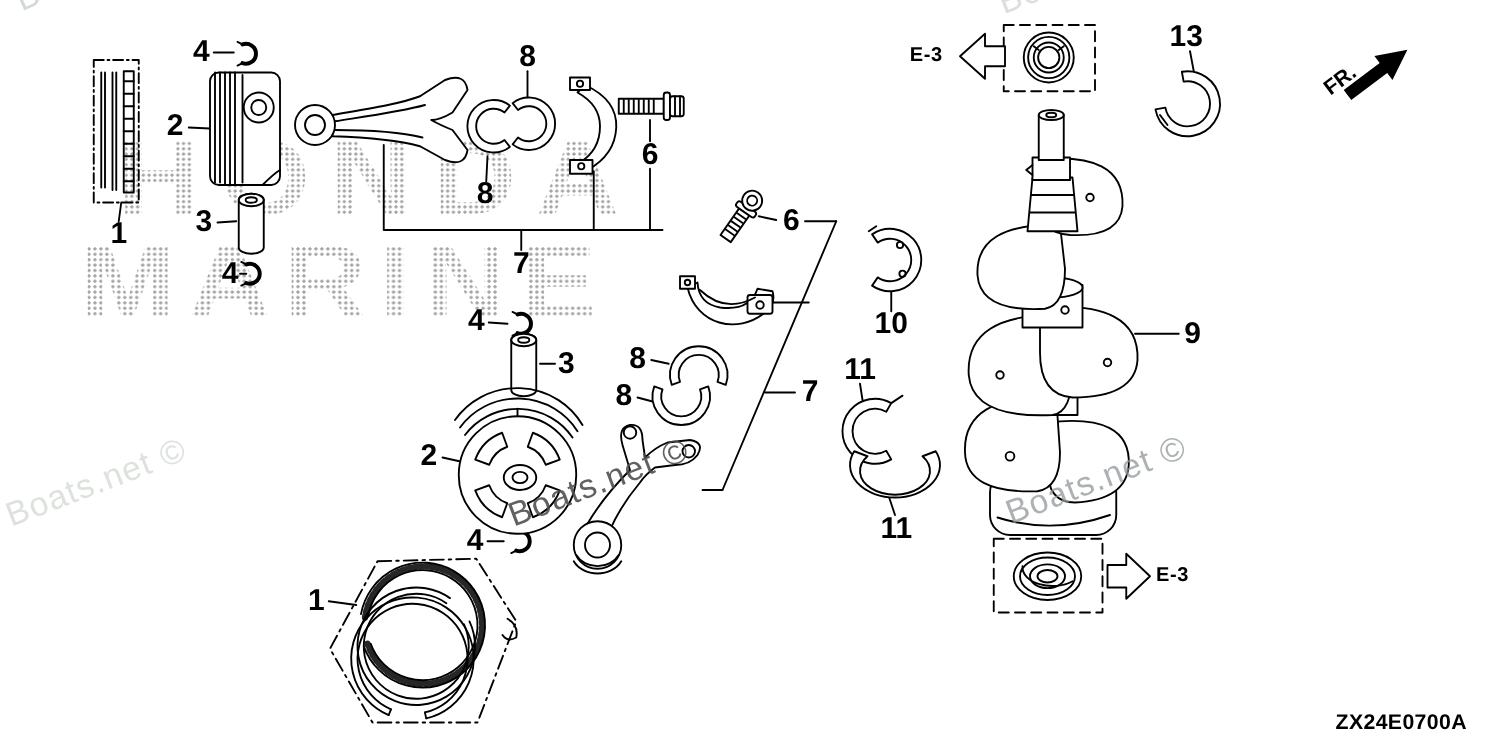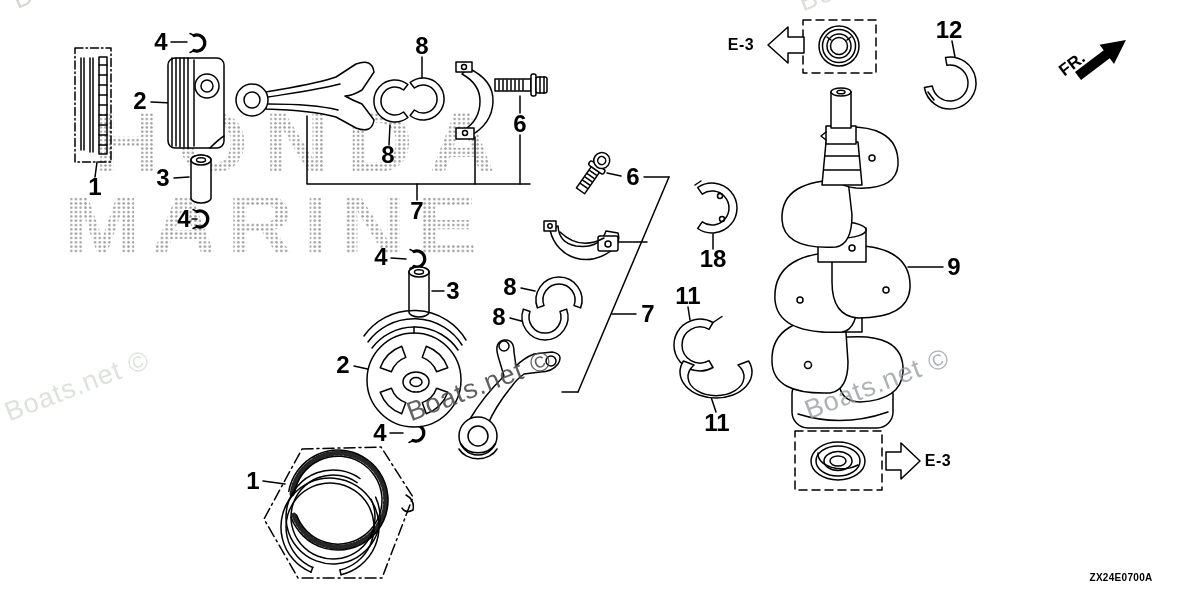--- a/index.html
+++ b/index.html
@@ -21,21 +21,21 @@
   .boats-1{left:14px;top:-14px;transform:rotate(-24deg);color:#d3d9d3;}
   .boats-2{left:6px;top:398px;transform:rotate(-21deg);color:#dde2dd;}
   .boats-3{left:408px;top:398px;transform:rotate(-21deg);color:#4c4c4c;opacity:.88;}
   .boats-4{left:806px;top:396px;transform:rotate(-21deg);color:#92989a;opacity:.75;}
   .boats-5{left:800px;top:-12px;transform:rotate(-21deg);color:#dbe0db;}
   svg#art{position:absolute;left:0;top:0;z-index:1;}
   .callout{position:absolute;z-index:3;transform:translate(-50%,-50%);font-weight:700;
            font-size:24px;color:#000;line-height:1;white-space:nowrap;}
   .callout.ref{font-size:16px;letter-spacing:.5px;}
   .callout.fr{font-size:17px;transform:translate(-50%,-50%) rotate(-37deg);}
-  .callout.code{font-size:10px;letter-spacing:.3px;font-weight:700;}
+  .callout.code{font-size:17px;letter-spacing:.3px;font-weight:700;}
 </style>
 </head>
 <body>
 
 <div id="stage">
 
   <div class="brand brand-1">HONDA</div>
   <div class="brand brand-2">MARINE</div>
 
   <svg id="art" width="1200" height="599" viewBox="0 0 1200 599" stroke="#000" stroke-width="1.5" fill="none" stroke-linecap="round" stroke-linejoin="round">
@@ -316,24 +316,24 @@
   <span class="callout" style="left:161px;top:42px">4</span>
   <span class="callout" style="left:140px;top:101px">2</span>
   <span class="callout" style="left:422px;top:46px">8</span>
   <span class="callout" style="left:388px;top:155px">8</span>
   <span class="callout" style="left:520px;top:124px">6</span>
   <span class="callout" style="left:95px;top:187px">1</span>
   <span class="callout" style="left:163px;top:178px">3</span>
   <span class="callout" style="left:184px;top:219px">4</span>
   <span class="callout" style="left:417px;top:211px">7</span>
   <span class="callout" style="left:633px;top:177px">6</span>
-  <span class="callout" style="left:949px;top:30px">12</span>
+  <span class="callout" style="left:949px;top:30px">13</span>
   <span class="callout" style="left:381px;top:257px">4</span>
   <span class="callout" style="left:453px;top:291px">3</span>
-  <span class="callout" style="left:713px;top:259px">18</span>
+  <span class="callout" style="left:713px;top:259px">10</span>
   <span class="callout" style="left:954px;top:267px">9</span>
   <span class="callout" style="left:343px;top:365px">2</span>
   <span class="callout" style="left:510px;top:287px">8</span>
   <span class="callout" style="left:499px;top:317px">8</span>
   <span class="callout" style="left:648px;top:314px">7</span>
   <span class="callout" style="left:380px;top:433px">4</span>
   <span class="callout" style="left:688px;top:296px">11</span>
   <span class="callout" style="left:717px;top:423px">11</span>
   <span class="callout" style="left:253px;top:481px">1</span>
   <span class="callout ref" style="left:741px;top:45px">E-3</span>

